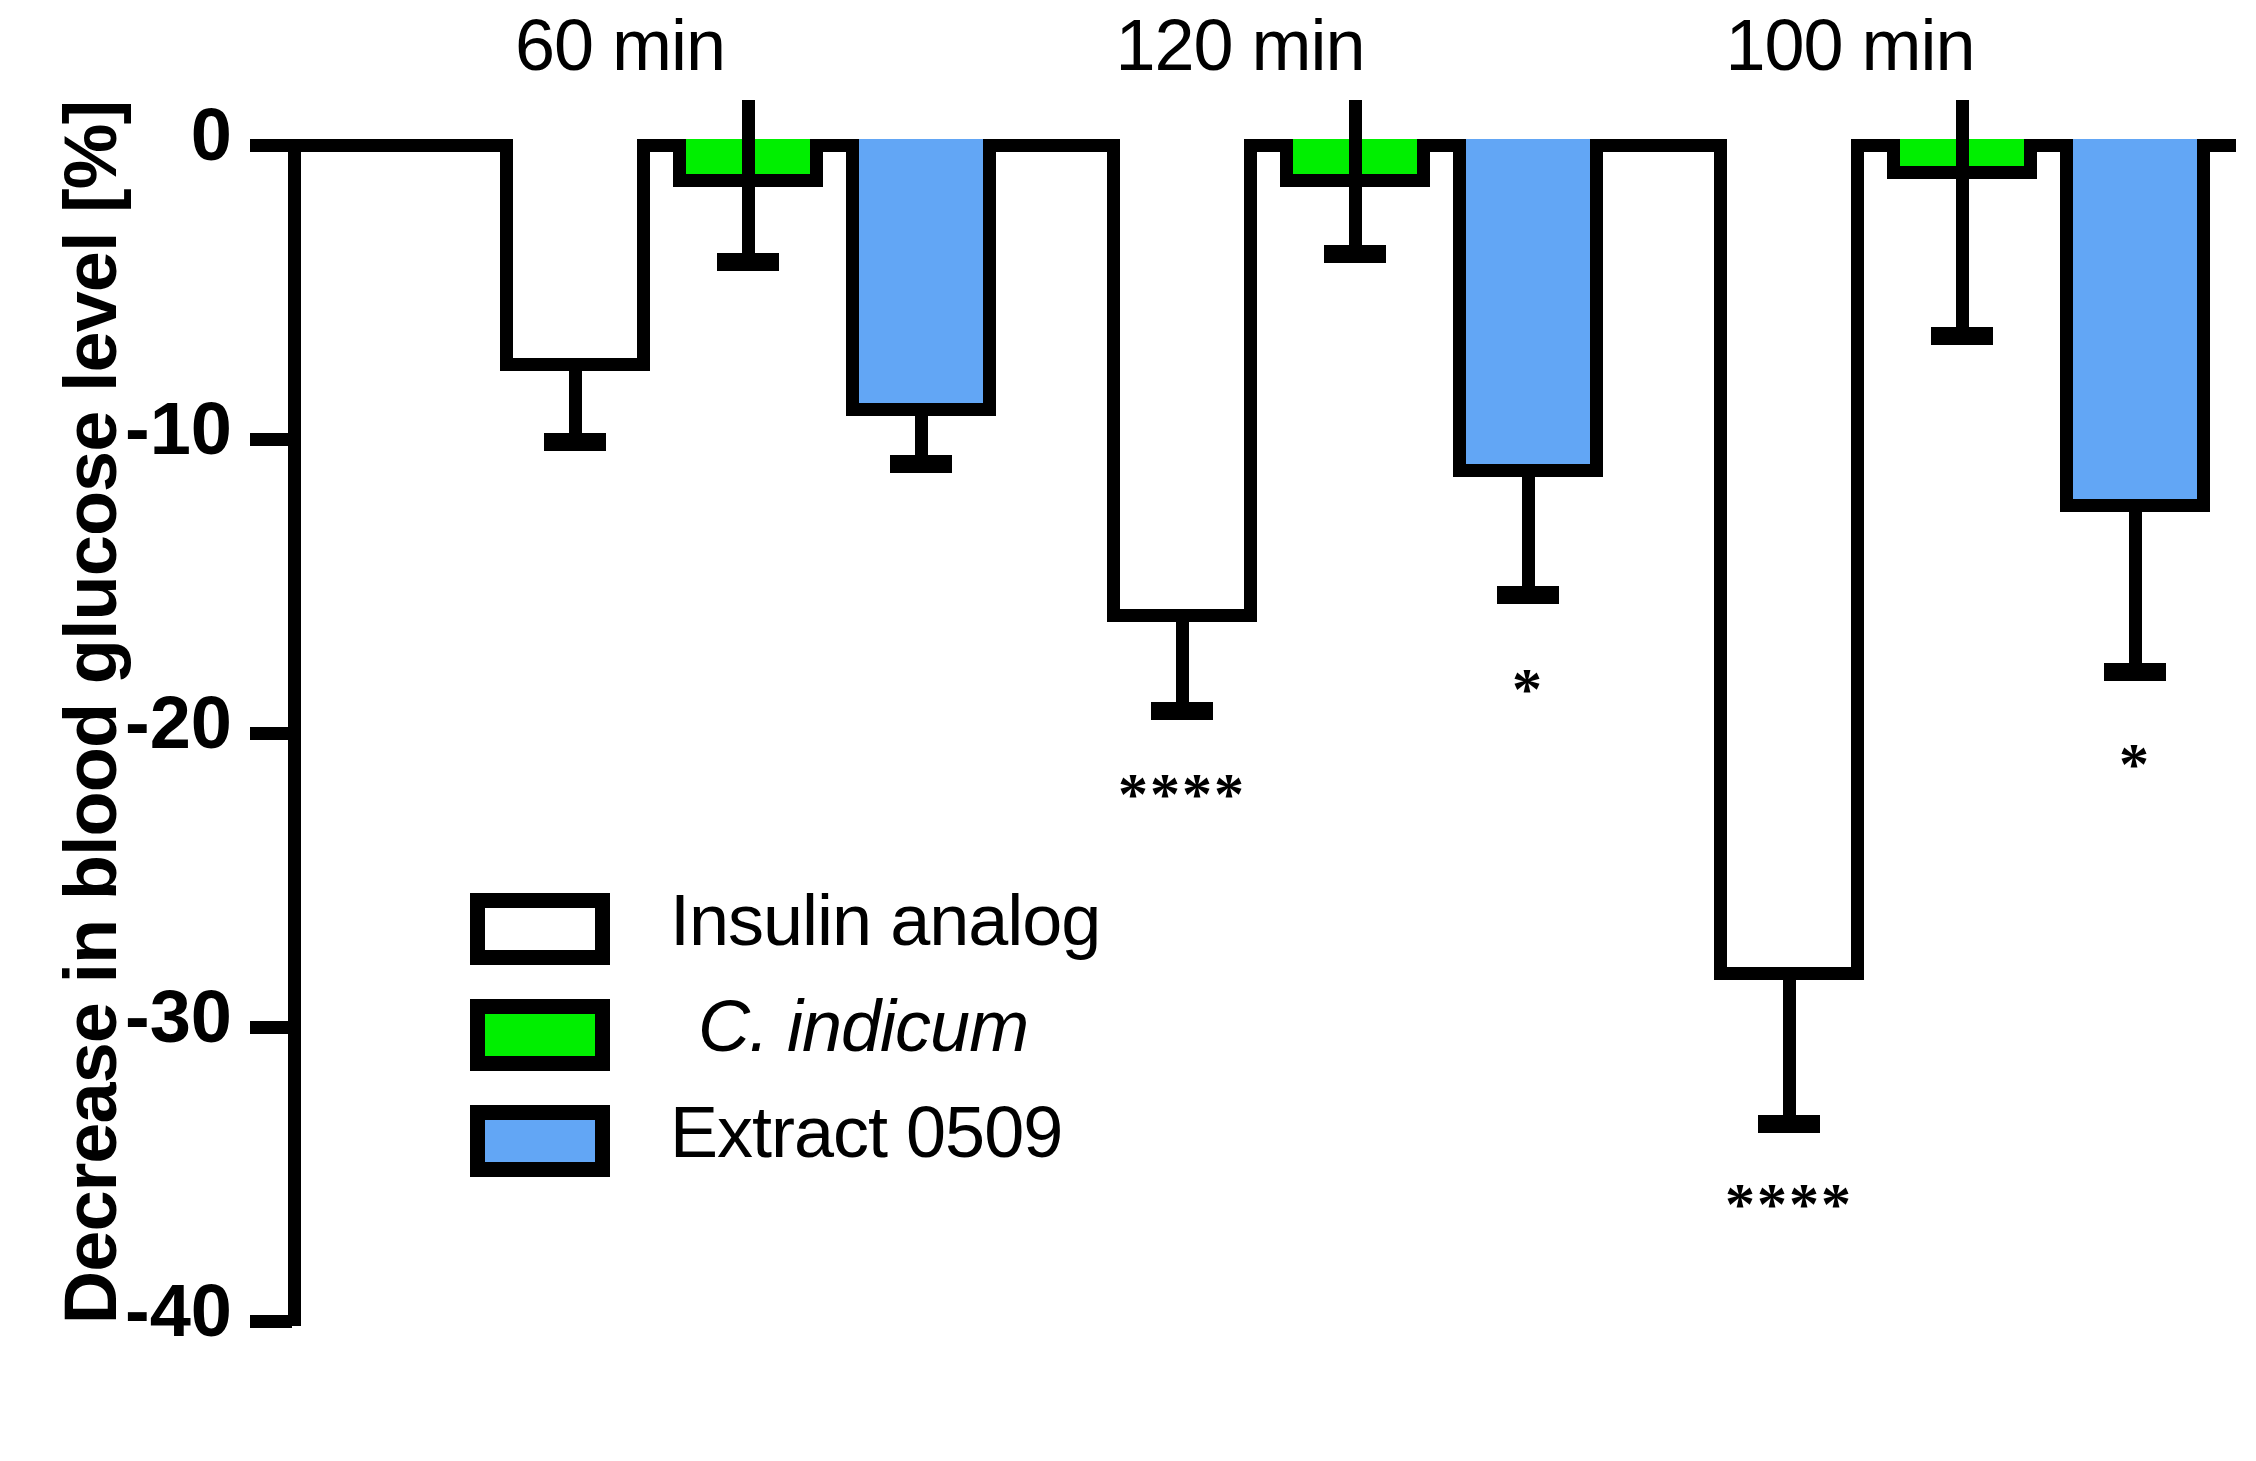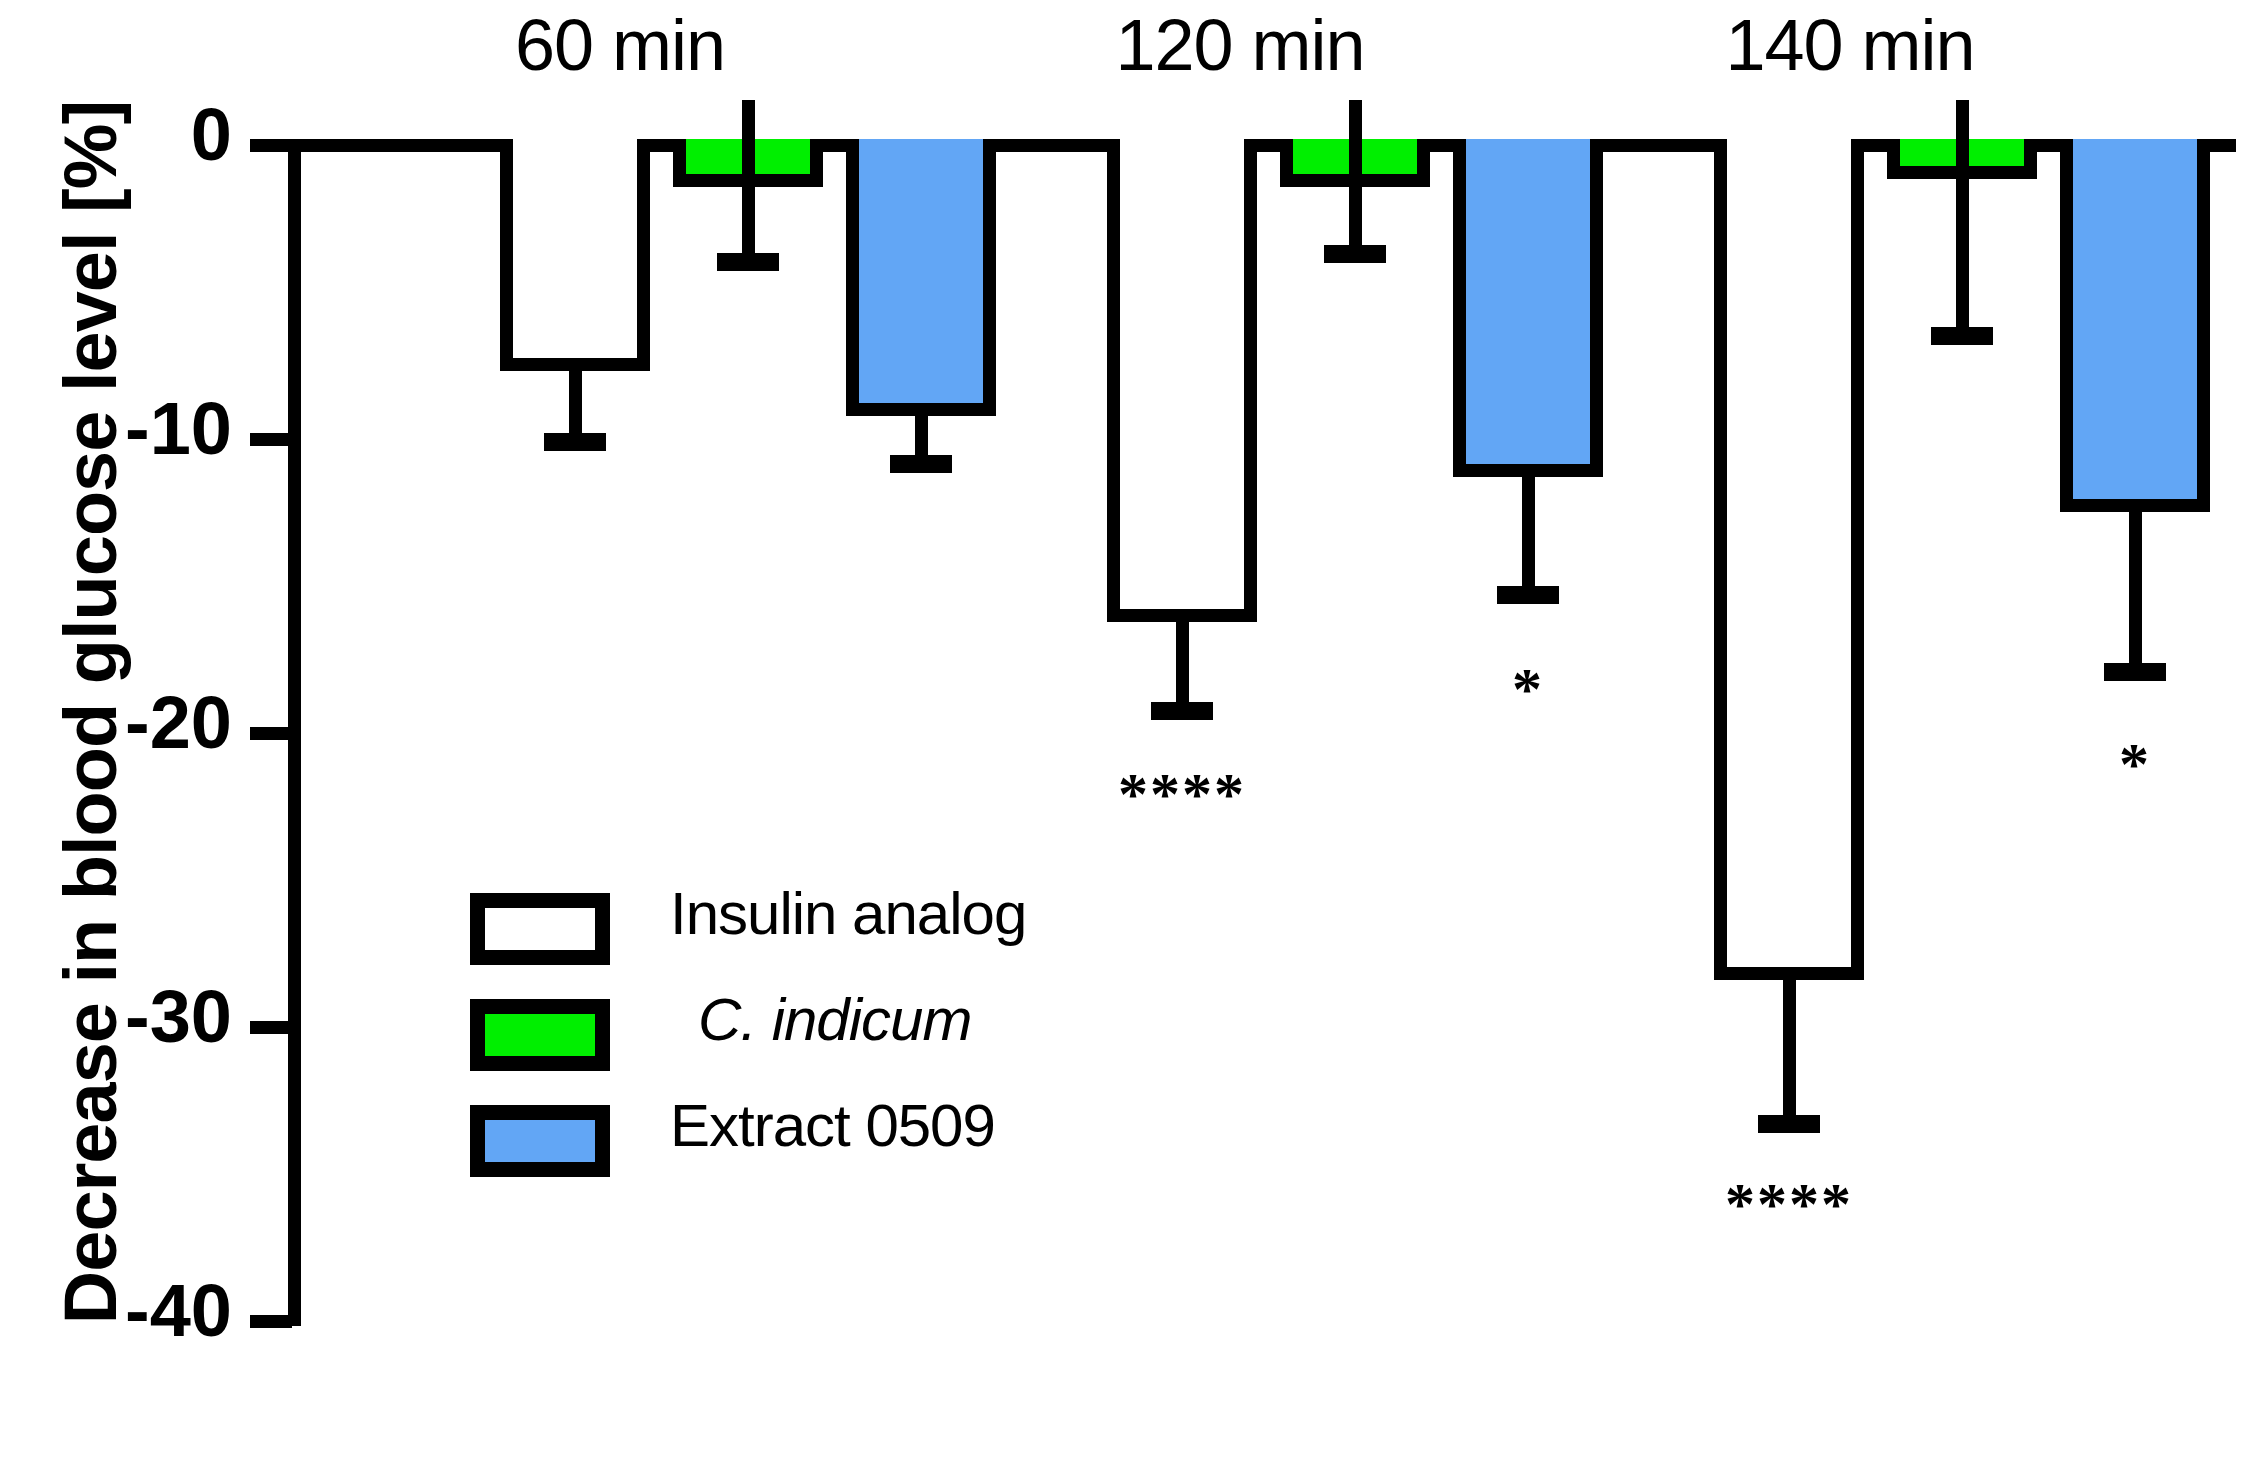--- a/index.html
+++ b/index.html
@@ -106,37 +106,37 @@
     position:absolute;left:0;top:8px;
     width:140px;height:72px;
     box-sizing:border-box;
     border:15px solid #000;
   }
   .lswatch.white{background:#fff;}
   .lswatch.green{background:#00ef00;}
   .lswatch.blue {background:#62a6f5;}
   .llabel{
     position:absolute;left:200px;top:-6px;
-    font-size:60px;
+    font-size:72px;
     color:#000;
     white-space:nowrap;
     letter-spacing:-1px;
   }
   .llabel.ital{font-style:italic;margin-left:28px;}
 </style>
 </head>
 <body>
 
 <div id="fig">
 
   <div class="ytitle">Decrease in blood glucose level [%]</div>
 
   <div class="ghdr" style="left:380px;width:480px;">60 min</div>
   <div class="ghdr" style="left:1000px;width:480px;">120 min</div>
-  <div class="ghdr" style="left:1610px;width:480px;">140 min</div>
+  <div class="ghdr" style="left:1610px;width:480px;">100 min</div>
 
   <div class="axis-y"></div>
   <div class="axis-x"></div>
 
   <div class="ytick" style="top:139px;"></div>
   <div class="ytick" style="top:433px;"></div>
   <div class="ytick" style="top:727px;"></div>
   <div class="ytick" style="top:1021px;"></div>
   <div class="ytick" style="top:1315px;"></div>
 

